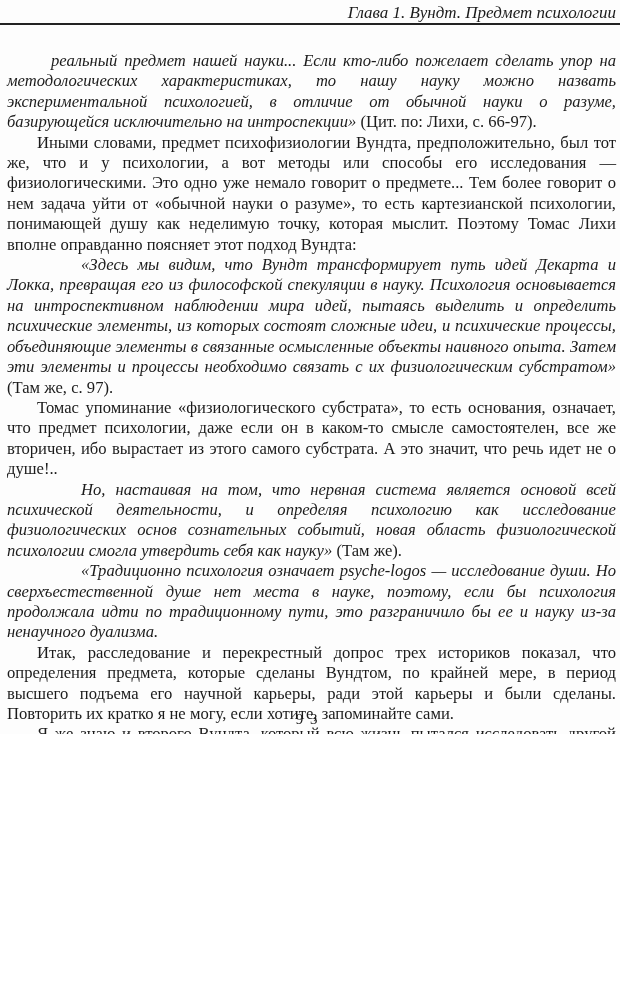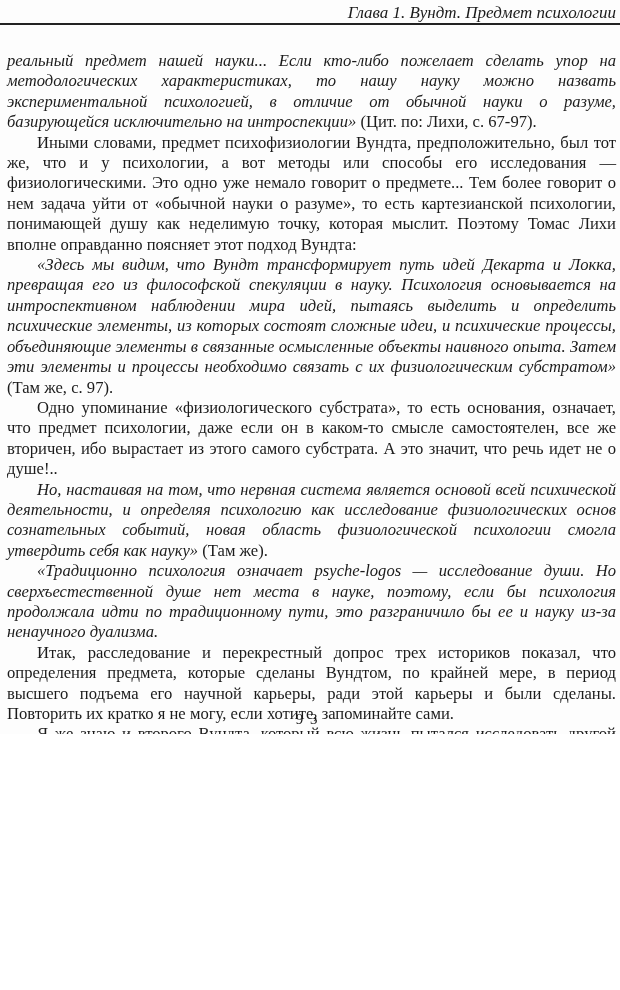--- a/index.html
+++ b/index.html
@@ -45,20 +45,21 @@
     padding: 0;
   }
   .body-text p.indent {
     text-indent: 30px;
   }
   .body-text p.space-before {
     margin-top: 0;
   }
   .seg-italic {
     font-style: italic;
+    margin-left: 44px;
   }
   .seg-regular {
     font-style: normal;
   }
   .page-footer {
     position: absolute;
     left: 0;
     right: 0;
     bottom: 6px;
     text-align: center;
@@ -73,24 +74,24 @@
 </head>
 <body>
 
 <div class="page">
   <div class="running-header">
     <span>Глава 1. Вундт. Предмет психологии</span>
   </div>
   <hr class="header-rule">
 
   <div class="body-text" id="paragraphs">
-      <p class=""><span class="seg-italic">реальный предмет нашей науки... Если кто-либо пожелает сделать упор на методологических характеристиках, то нашу науку можно назвать экспериментальной психологией, в отличие от обычной науки о разуме, базирующейся исключительно на интроспекции»</span><span class="seg-regular"> (Цит. по: Лихи, с. 67-97).</span></p>
+      <p class=""><span class="seg-italic">реальный предмет нашей науки... Если кто-либо пожелает сделать упор на методологических характеристиках, то нашу науку можно назвать экспериментальной психологией, в отличие от обычной науки о разуме, базирующейся исключительно на интроспекции»</span><span class="seg-regular"> (Цит. по: Лихи, с. 66-97).</span></p>
       <p class="indent"><span class="seg-regular">Иными словами, предмет психофизиологии Вундта, предположительно, был тот же, что и у психологии, а вот методы или способы его исследования — физиологическими. Это одно уже немало говорит о предмете... Тем более говорит о нем задача уйти от «обычной науки о разуме», то есть картезианской психологии, понимающей душу как неделимую точку, которая мыслит. Поэтому Томас Лихи вполне оправданно поясняет этот подход Вундта:</span></p>
       <p class="indent"><span class="seg-italic">«Здесь мы видим, что Вундт трансформирует путь идей Декарта и Локка, превращая его из философской спекуляции в науку. Психология основывается на интроспективном наблюдении мира идей, пытаясь выделить и определить психические элементы, из которых состоят сложные идеи, и психические процессы, объединяющие элементы в связанные осмысленные объекты наивного опыта. Затем эти элементы и процессы необходимо связать с их физиологическим субстратом»</span><span class="seg-regular"> (Там же, с. 97).</span></p>
-      <p class="indent"><span class="seg-regular">Одно упоминание «физиологического субстрата», то есть основания, означает, что предмет психологии, даже если он в каком-то смысле самостоятелен, все же вторичен, ибо вырастает из этого самого субстрата. А это значит, что речь идет не о душе!..</span></p>
+      <p class="indent"><span class="seg-regular">Томас упоминание «физиологического субстрата», то есть основания, означает, что предмет психологии, даже если он в каком-то смысле самостоятелен, все же вторичен, ибо вырастает из этого самого субстрата. А это значит, что речь идет не о душе!..</span></p>
       <p class="indent"><span class="seg-italic">Но, настаивая на том, что нервная система является основой всей психической деятельности, и определяя психологию как исследование физиологических основ сознательных событий, новая область физиологической психологии смогла утвердить себя как науку»</span><span class="seg-regular"> (Там же).</span></p>
       <p class="indent"><span class="seg-italic">«Традиционно психология означает psyche-logos — исследование души. Но сверхъестественной душе нет места в науке, поэтому, если бы психология продолжала идти по традиционному пути, это разграничило бы ее и науку из-за ненаучного дуализма.</span></p>
       <p class="indent space-before"><span class="seg-regular">Итак, расследование и перекрестный допрос трех историков показал, что определения предмета, которые сделаны Вундтом, по крайней мере, в период высшего подъема его научной карьеры, ради этой карьеры и были сделаны. Повторить их кратко я не могу, если хотите, запоминайте сами.</span></p>
       <p class="indent"><span class="seg-regular">Я же знаю и второго Вундта, который всю жизнь пытался исследовать другой предмет, не имевший к физиологии ни малейшего отношения. Он заявил его в одной из самых ранних своих книг — «Лекциях о душе человека и животных». И хоть у меня язык и не поворачивается назвать этот предмет душой, но он определенно был предметом не физиологической, а культурно-исторической психологии, как ее понимал Вундт.</span></p>
     </div>
 
   <div class="page-footer">
     <span class="page-number">93</span>
   </div>
 </div>

